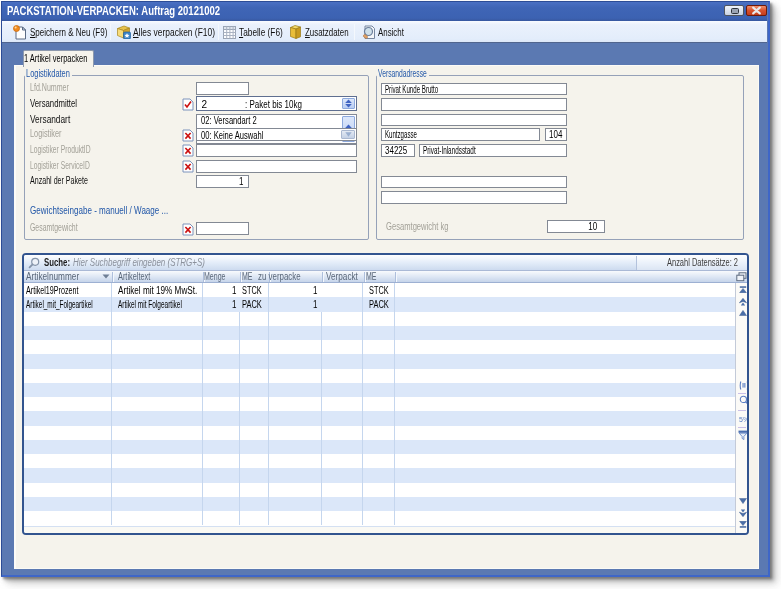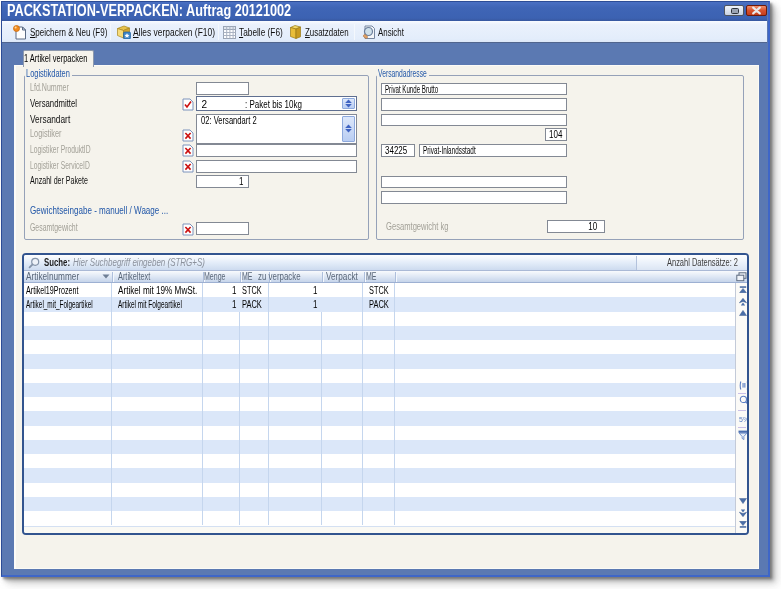--- a/index.html
+++ b/index.html
@@ -3,21 +3,21 @@
 <meta charset="utf-8">
 <style>
 html,body{margin:0;padding:0;background:#fff;}
 *{box-sizing:border-box;}
 #page{position:relative;width:781px;height:589px;font-family:"Liberation Sans",sans-serif;font-size:10px;overflow:hidden;}
 .abs{position:absolute;}
 .t{display:inline-block;transform-origin:0 50%;white-space:nowrap;}
 #win{left:1px;top:1px;width:769px;height:576px;background:#5b79b2;border:1px solid #2c4c96;border-right:2px solid #3e66c8;border-bottom:2px solid #3e66c8;
  box-shadow:2px 2px 2px rgba(90,90,90,.6),4px 4px 4px rgba(120,120,120,.5),7px 7px 8px rgba(150,150,150,.35);}
 #title{left:2px;top:2px;width:765px;height:19px;background:linear-gradient(180deg,#4a70c3 0%,#3f65b6 30%,#3c62b2 85%,#38589f 100%);
- color:#fff;font-weight:bold;font-size:16px;line-height:18px;padding-left:5px;white-space:nowrap;}
+ color:#fff;font-weight:bold;font-size:12px;line-height:18px;padding-left:5px;white-space:nowrap;}
 #btnmax{left:724px;top:5px;width:20px;height:11px;background:linear-gradient(180deg,#f0f4fa,#c8d2e2);border:1px solid #51565f;border-radius:2px;}
 #btnmax .sq{position:absolute;left:5.5px;top:1.5px;width:8px;height:6px;border:1.5px solid #2e333b;background:#9aa3b2;border-radius:1.5px;}
 #btnclose{left:746px;top:5px;width:21px;height:11px;background:linear-gradient(180deg,#f0906c,#d8512d 50%,#c23d1e);border:1px solid #6e1a0a;border-radius:2px;}
 #toolbar{left:2px;top:21px;width:765px;height:22px;background:linear-gradient(180deg,#f9fbff 0%,#eaf1fc 18%,#e3edfb 85%,#dce7f8 100%);border-bottom:1px solid #51658e;}
 .tsep{top:24px;width:1px;height:16px;background:#b4c2de;border-right:1px solid #f4f8fd;}
 .tbtxt{top:26.5px;color:#101010;}
 .tbtxt u{text-decoration:underline;}
 #panel{left:14px;top:65px;width:745px;height:504px;background:#f5f3ec;
  box-shadow:inset 2px 1px 0 #fcfbf7,inset -1px -1px 0 #fbfaf5;}
 #tab{left:23px;top:50px;width:71px;height:17px;background:#f5f3ec;border:1px solid #8d99ad;border-bottom:none;border-radius:2px 2px 0 0;}
@@ -134,20 +134,28 @@
           <path d="M4.5 8.6 L7.8 5 L1.2 5 Z" fill="#3f63c2"></path>
         </svg>
       </span>
   </div>
 
   <div class="lab dis abs" style="left:30px;top:129.3px"><span class="t" style="transform:scaleX(.736)">Logistiker</span></div>
   <svg class="abs icn" style="left:182px;top:128.5px" viewBox="0 0 12 13">
       <path d="M1 1 L8 1 L11 4 L11 12 L1 12 Z" fill="#fff" stroke="#7c93bc"></path>
       <path d="M3.4 4 L8.6 9.6 M8.6 4 L3.4 9.6" stroke="#cc1111" stroke-width="1.6"></path>
     </svg>
+  <div class="combo abs" style="left:196px;top:128.3px;width:161px;height:13.2px;">
+    <span class="t abs" style="left:4.2px;top:1.8px;line-height:10px;transform:scaleX(.757)">00: Keine Auswahl</span>
+    <span class="drop">
+        <svg width="7" height="5" viewBox="0 0 7 5" style="position:absolute;left:2.5px;top:50%;margin-top:-2.5px">
+          <path d="M0.3 0.3 L6.7 0.3 L3.5 4.7 Z" fill="#9aafd0"></path>
+        </svg>
+      </span>
+  </div>
 
   <div class="lab dis abs" style="left:30px;top:145px"><span class="t" style="transform:scaleX(.673)">Logistiker ProduktID</span></div>
   <svg class="abs icn" style="left:182px;top:144px" viewBox="0 0 12 13">
       <path d="M1 1 L8 1 L11 4 L11 12 L1 12 Z" fill="#fff" stroke="#7c93bc"></path>
       <path d="M3.4 4 L8.6 9.6 M8.6 4 L3.4 9.6" stroke="#cc1111" stroke-width="1.6"></path>
     </svg>
   <div class="txt abs" style="left:196px;top:143.9px;width:161px;height:13.1px"></div>
 
   <div class="lab dis abs" style="left:30px;top:160.5px"><span class="t" style="transform:scaleX(.673)">Logistiker ServiceID</span></div>
   <svg class="abs icn" style="left:182px;top:159.5px" viewBox="0 0 12 13">
@@ -164,20 +172,21 @@
   <div class="lab dis abs" style="left:30px;top:223.4px"><span class="t" style="transform:scaleX(.691)">Gesamtgewicht</span></div>
   <svg class="abs icn" style="left:182px;top:222.5px" viewBox="0 0 12 13">
       <path d="M1 1 L8 1 L11 4 L11 12 L1 12 Z" fill="#fff" stroke="#7c93bc"></path>
       <path d="M3.4 4 L8.6 9.6 M8.6 4 L3.4 9.6" stroke="#cc1111" stroke-width="1.6"></path>
     </svg>
   <div class="txt abs" style="left:196px;top:222.4px;width:53px;height:12.5px"></div>
 
   <div class="txt abs" style="left:381px;top:82.5px;width:186px;height:12.7px"><span class="t" style="transform:scaleX(.613)">Privat Kunde Brutto</span></div>
   <div class="txt abs" style="left:381px;top:98px;width:186px;height:12.7px"></div>
   <div class="txt abs" style="left:381px;top:113.5px;width:186px;height:12.7px"></div>
+  <div class="txt abs" style="left:381px;top:128.4px;width:159px;height:12.7px"><span class="t" style="transform:scaleX(.61)">Kuntzgasse</span></div>
   <div class="txt abs" style="left:544.5px;top:128.4px;width:22.5px;height:12.7px"><span class="t" style="transform:scaleX(.8)">104</span></div>
   <div class="txt abs" style="left:381px;top:144.2px;width:34px;height:12.7px"><span class="t" style="transform:scaleX(.8)">34225</span></div>
   <div class="txt abs" style="left:418.5px;top:144.2px;width:148.5px;height:12.7px"><span class="t" style="transform:scaleX(.636)">Privat-Inlandsstadt</span></div>
   <div class="txt abs" style="left:381px;top:175.5px;width:186px;height:12.7px"></div>
   <div class="txt abs" style="left:381px;top:190.9px;width:186px;height:12.7px"></div>
   <div class="lab dis abs" style="left:386px;top:222.4px"><span class="t" style="transform:scaleX(.761)">Gesamtgewicht kg</span></div>
   <div class="txt abs" style="left:547px;top:220px;width:58px;height:12.7px;text-align:right;padding-right:7px"><span class="t" style="transform-origin:100% 50%;transform:scaleX(.8)">10</span></div>
 
   <div id="grid" class="abs">
     <div id="search" class="abs">

